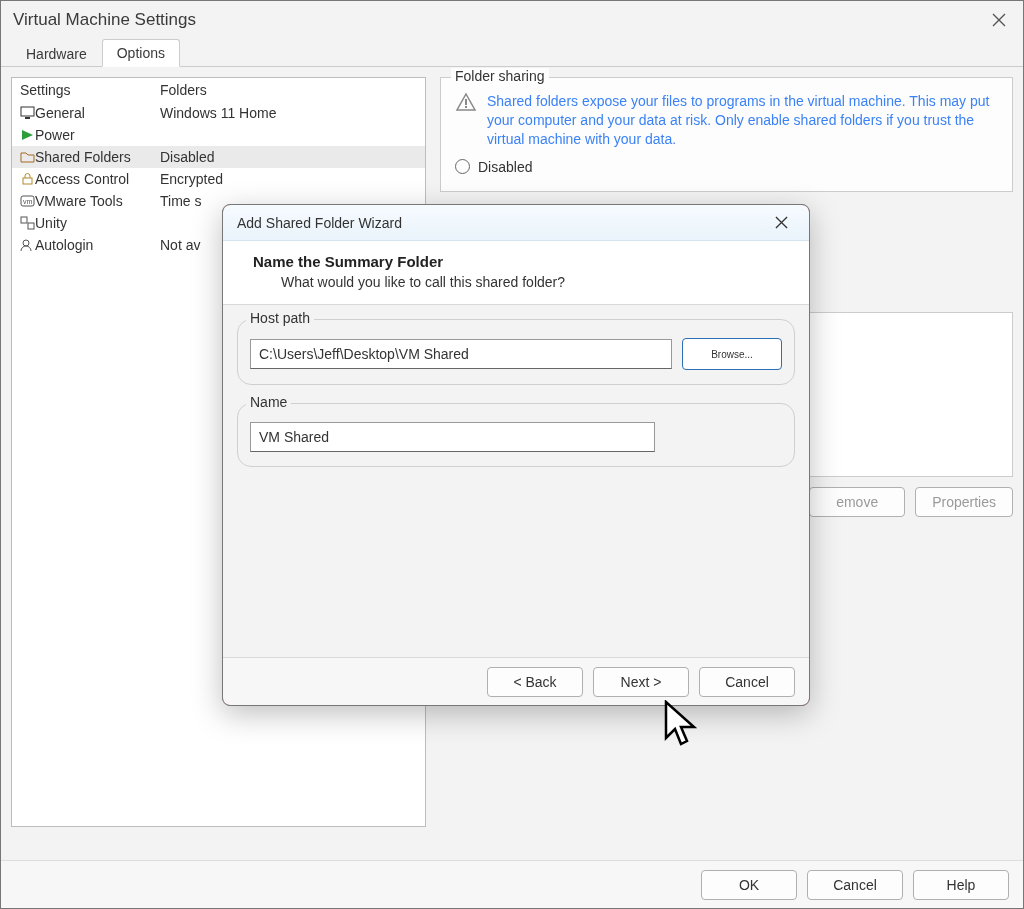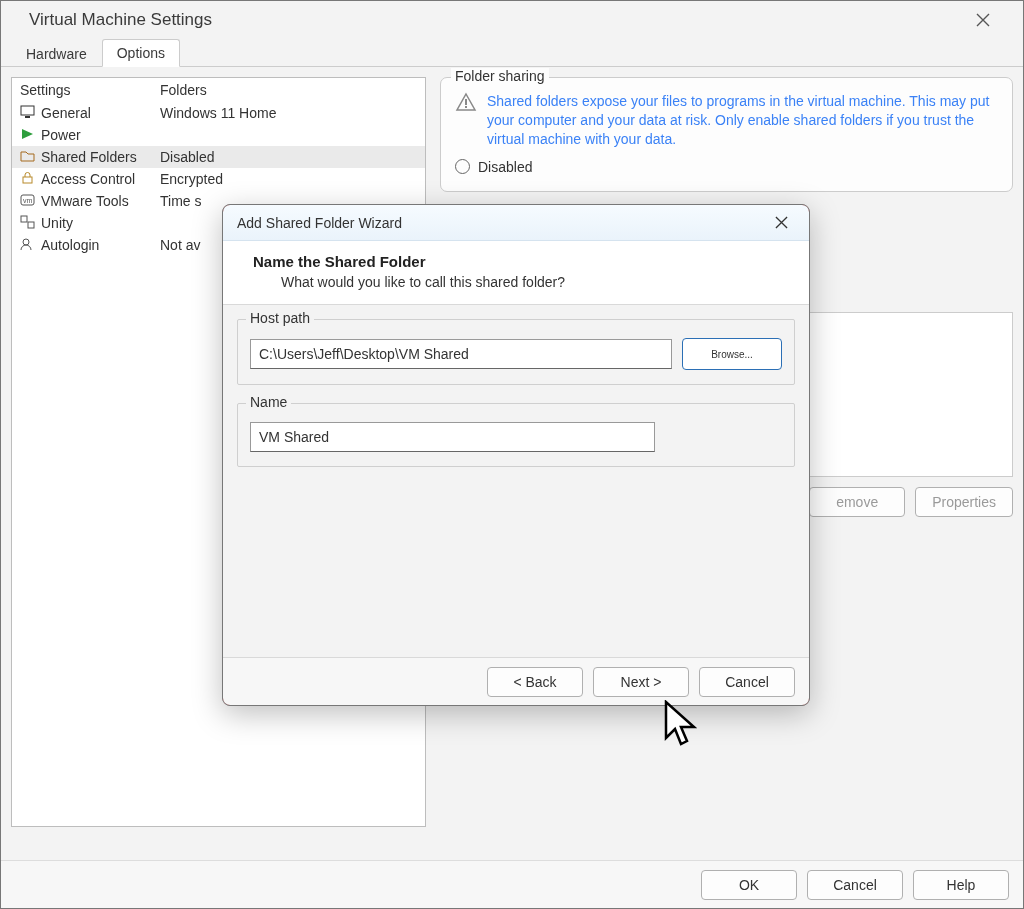--- a/index.html
+++ b/index.html
@@ -1,51 +1,51 @@
 <!DOCTYPE html>
 <html><head>
 <meta charset="utf-8">
 <style>
 html,body{margin:0;padding:0;width:1024px;height:909px;background:#fff;font-family:"Segoe UI",Tahoma,sans-serif;font-size:13px;color:#1a1a1a;overflow:hidden}
 *{box-sizing:border-box}
 .window{position:absolute;inset:0;border:1px solid #777;background:#f3f3f3}
-.titlebar{height:38px;display:flex;align-items:center;padding:0 28px;font-size:17px;color:#3a3a3a}
+.titlebar{height:38px;display:flex;align-items:center;padding:0 12px;font-size:17px;color:#3a3a3a}
 .titlebar .close{margin-left:auto;width:24px;height:24px;display:flex;align-items:center;justify-content:center;color:#444;font-size:16px}
 .tabs{display:flex;align-items:flex-end;height:28px;padding-left:10px;background:#f3f3f3;border-bottom:1px solid #ccc}
 .tab{padding:5px 14px;border:1px solid transparent;border-bottom:none;font-size:14px;color:#3a3a3a;position:relative;top:1px}
 .tab.active{background:#fff;border-color:#ccc;border-bottom:1px solid #fff;border-radius:3px 3px 0 0}
 .body{display:flex;padding:10px;gap:14px;height:770px}
 .left-list{flex:0 0 415px;border:1px solid #bdbdbd;background:#fff;overflow:hidden}
 .list-head,.list-row{display:flex}
 .list-head div{padding:4px 8px;font-size:14px;color:#333}
-.list-row div{padding:3px 8px;font-size:14px;color:#333;display:flex;align-items:flex-start;gap:6px}
+.list-row div{padding:3px 8px;font-size:14px;color:#333;display:flex;align-items:center;}
 .col1{flex:0 0 140px}
 .col2{flex:1}
 .list-row.sel{background:#eaeaea}
 .ic{width:15px;height:14px;display:inline-block;flex:0 0 15px}
 .right-pane{flex:1}
-.groupbox{border:1px solid #ccc;border-radius:7px;padding:14px 14px 10px 14px;position:relative;background:#fdfdfd}
+.groupbox{border:1px solid #ccc;border-radius:0;padding:14px 14px 10px 14px;position:relative;background:#fdfdfd}
 .groupbox .legend{position:absolute;top:-10px;left:10px;background:#fdfdfd;padding:0 4px;color:#333;font-size:14px}
 .warn-row{display:flex;gap:10px}
 .warn-text{font-size:14px;color:#3b82f6;line-height:1.35}
 .radio{display:flex;align-items:center;gap:8px;margin:6px 0;font-size:14px;color:#333}
 .radio .r{width:15px;height:15px;border:1px solid #666;border-radius:50%;display:inline-block}
 .folders-list{border:1px solid #ccc;background:#fff;height:165px}
 .btnrow{display:flex;gap:10px;justify-content:flex-end;margin-top:10px}
 .btn{min-width:96px;height:30px;padding:0 16px;border:1px solid #b0b0b0;border-radius:4px;background:#fdfdfd;font-size:14px;color:#333;display:flex;align-items:center;justify-content:center;cursor:pointer}
 .btn.disabled{color:#9a9a9a}
 .dlg-foot{position:absolute;left:0;right:0;bottom:0;height:48px;border-top:1px solid #ddd;display:flex;align-items:center;justify-content:flex-end;gap:10px;padding:0 14px;background:#f7f7f7}
 .modal{position:absolute;left:222px;top:204px;width:588px;height:502px;background:#7f1d1d;border:1px solid #777;border-radius:8px;box-shadow:0 8px 30px rgba(0,0,0,.25);display:flex;flex-direction:column;overflow:hidden}
 .modal-title{height:36px;display:flex;align-items:center;padding:0 14px;background:linear-gradient(#f6fbff,#eaf3fb);border-bottom:1px solid #d5e3ef;font-size:14px;color:#333}
 .modal-title .mclose{margin-left:auto;width:28px;height:28px;display:flex;align-items:center;justify-content:center}
 .modal-head{padding:12px 22px 14px 30px;border-bottom:1px solid #d9d9d9;background:#fff}
 .modal-head .h1{font-weight:600;font-size:15px;color:#222}
 .modal-head .h2{margin:4px 0 0 28px;font-size:14px;color:#333}
 .modal-body{flex:1;background:#f3f3f3;padding:14px 14px}
-.fieldset{border:1px solid #cfcfcf;border-radius:2px;padding:18px 12px 14px 12px;position:relative;background:#f3f3f3;margin-bottom:18px}
+.fieldset{border:1px solid #cfcfcf;border-radius:14px;padding:18px 12px 14px 12px;position:relative;background:#f3f3f3;margin-bottom:18px}
 .fieldset .fl{position:absolute;top:-10px;left:8px;background:#f3f3f3;padding:0 4px;font-size:14px;color:#333}
 .inp{height:30px;border:1px solid #999;border-bottom-color:#666;background:#fff;padding:0 8px;font-size:14px;color:#333;width:100%}
 .hprow{display:flex;gap:10px;align-items:center}
 .hprow .inp{flex:1}
 .browse{width:100px;height:32px;border:1px solid #2b6fb5;border-radius:4px;background:#fff;color:#333;font-size:10px}
 .modal-foot{height:48px;border-top:1px solid #d9d9d9;display:flex;align-items:center;justify-content:flex-end;gap:10px;padding:0 14px;background:#f7f7f7}
 .cursor{position:absolute;left:662px;top:700px;pointer-events:none}
 input{font-family:inherit}
 </style>
 </head>
@@ -180,21 +180,21 @@
 <div class="modal">
   <div class="modal-title">
     <span>Add Shared Folder Wizard</span>
     <div class="mclose">
       <svg width="13" height="13" viewBox="0 0 14 14">
           <path d="M1 1 L13 13 M13 1 L1 13" stroke="#333" stroke-width="1.4"></path>
         </svg>
     </div>
   </div>
   <div class="modal-head">
-    <div class="h1">Name the Shared Folder</div>
+    <div class="h1">Name the Summary Folder</div>
     <div class="h2">What would you like to call this shared folder?</div>
   </div>
   <div class="modal-body">
     <div class="fieldset">
       <div class="fl">Host path</div>
       <div class="hprow">
         <input class="inp" value="C:\Users\Jeff\Desktop\VM Shared" style="">
         <button class="browse">Browse...</button>
       </div>
     </div>

